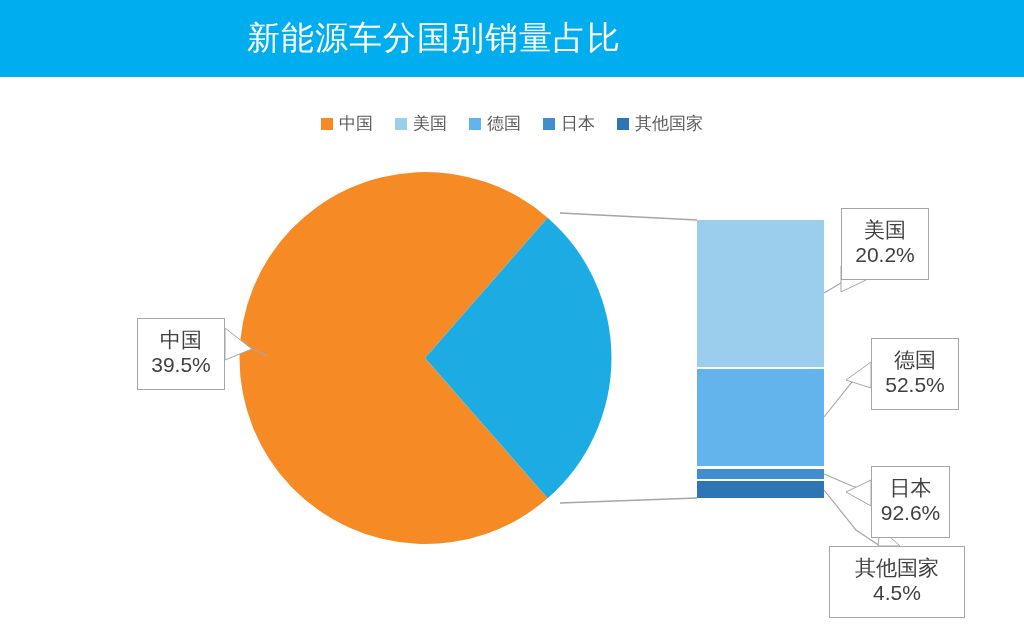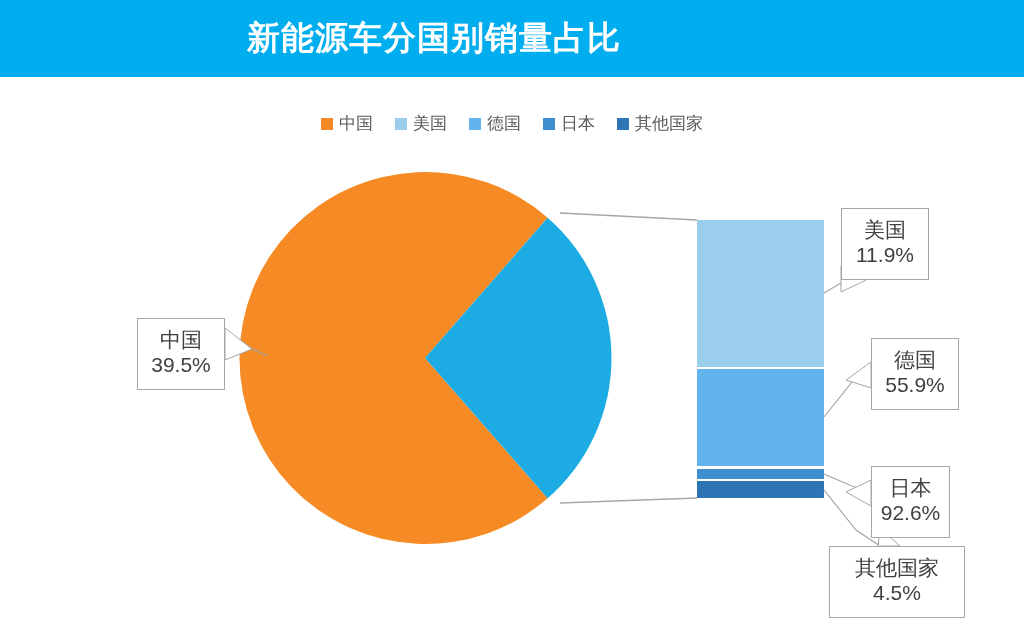--- a/index.html
+++ b/index.html
@@ -28,21 +28,21 @@
     position: absolute;
     left: 0;
     top: 0;
     width: 868px;
     height: 77px;
     display: flex;
     align-items: center;
     justify-content: center;
     color: #ffffff;
     font-size: 33px;
-    font-weight: bold;
+    font-weight: normal;
     letter-spacing: 1px;
     white-space: nowrap;
   }
 
   
   #legend {
     position: absolute;
     left: 0;
     top: 112px;
     width: 1024px;
@@ -185,26 +185,26 @@
     </g>
   </svg>
 
   <div class="callout" id="callout-china">
     <span class="callout-name">中国</span>
     <span class="callout-value">39.5%</span>
   </div>
 
   <div class="callout" id="callout-usa">
     <span class="callout-name">美国</span>
-    <span class="callout-value">11.9%</span>
+    <span class="callout-value">20.2%</span>
   </div>
 
   <div class="callout" id="callout-germany">
     <span class="callout-name">德国</span>
-    <span class="callout-value">55.9%</span>
+    <span class="callout-value">52.5%</span>
   </div>
 
   <div class="callout" id="callout-japan">
     <span class="callout-name">日本</span>
     <span class="callout-value">92.6%</span>
   </div>
 
   <div class="callout" id="callout-other">
     <span class="callout-name">其他国家</span>
     <span class="callout-value">4.5%</span>

